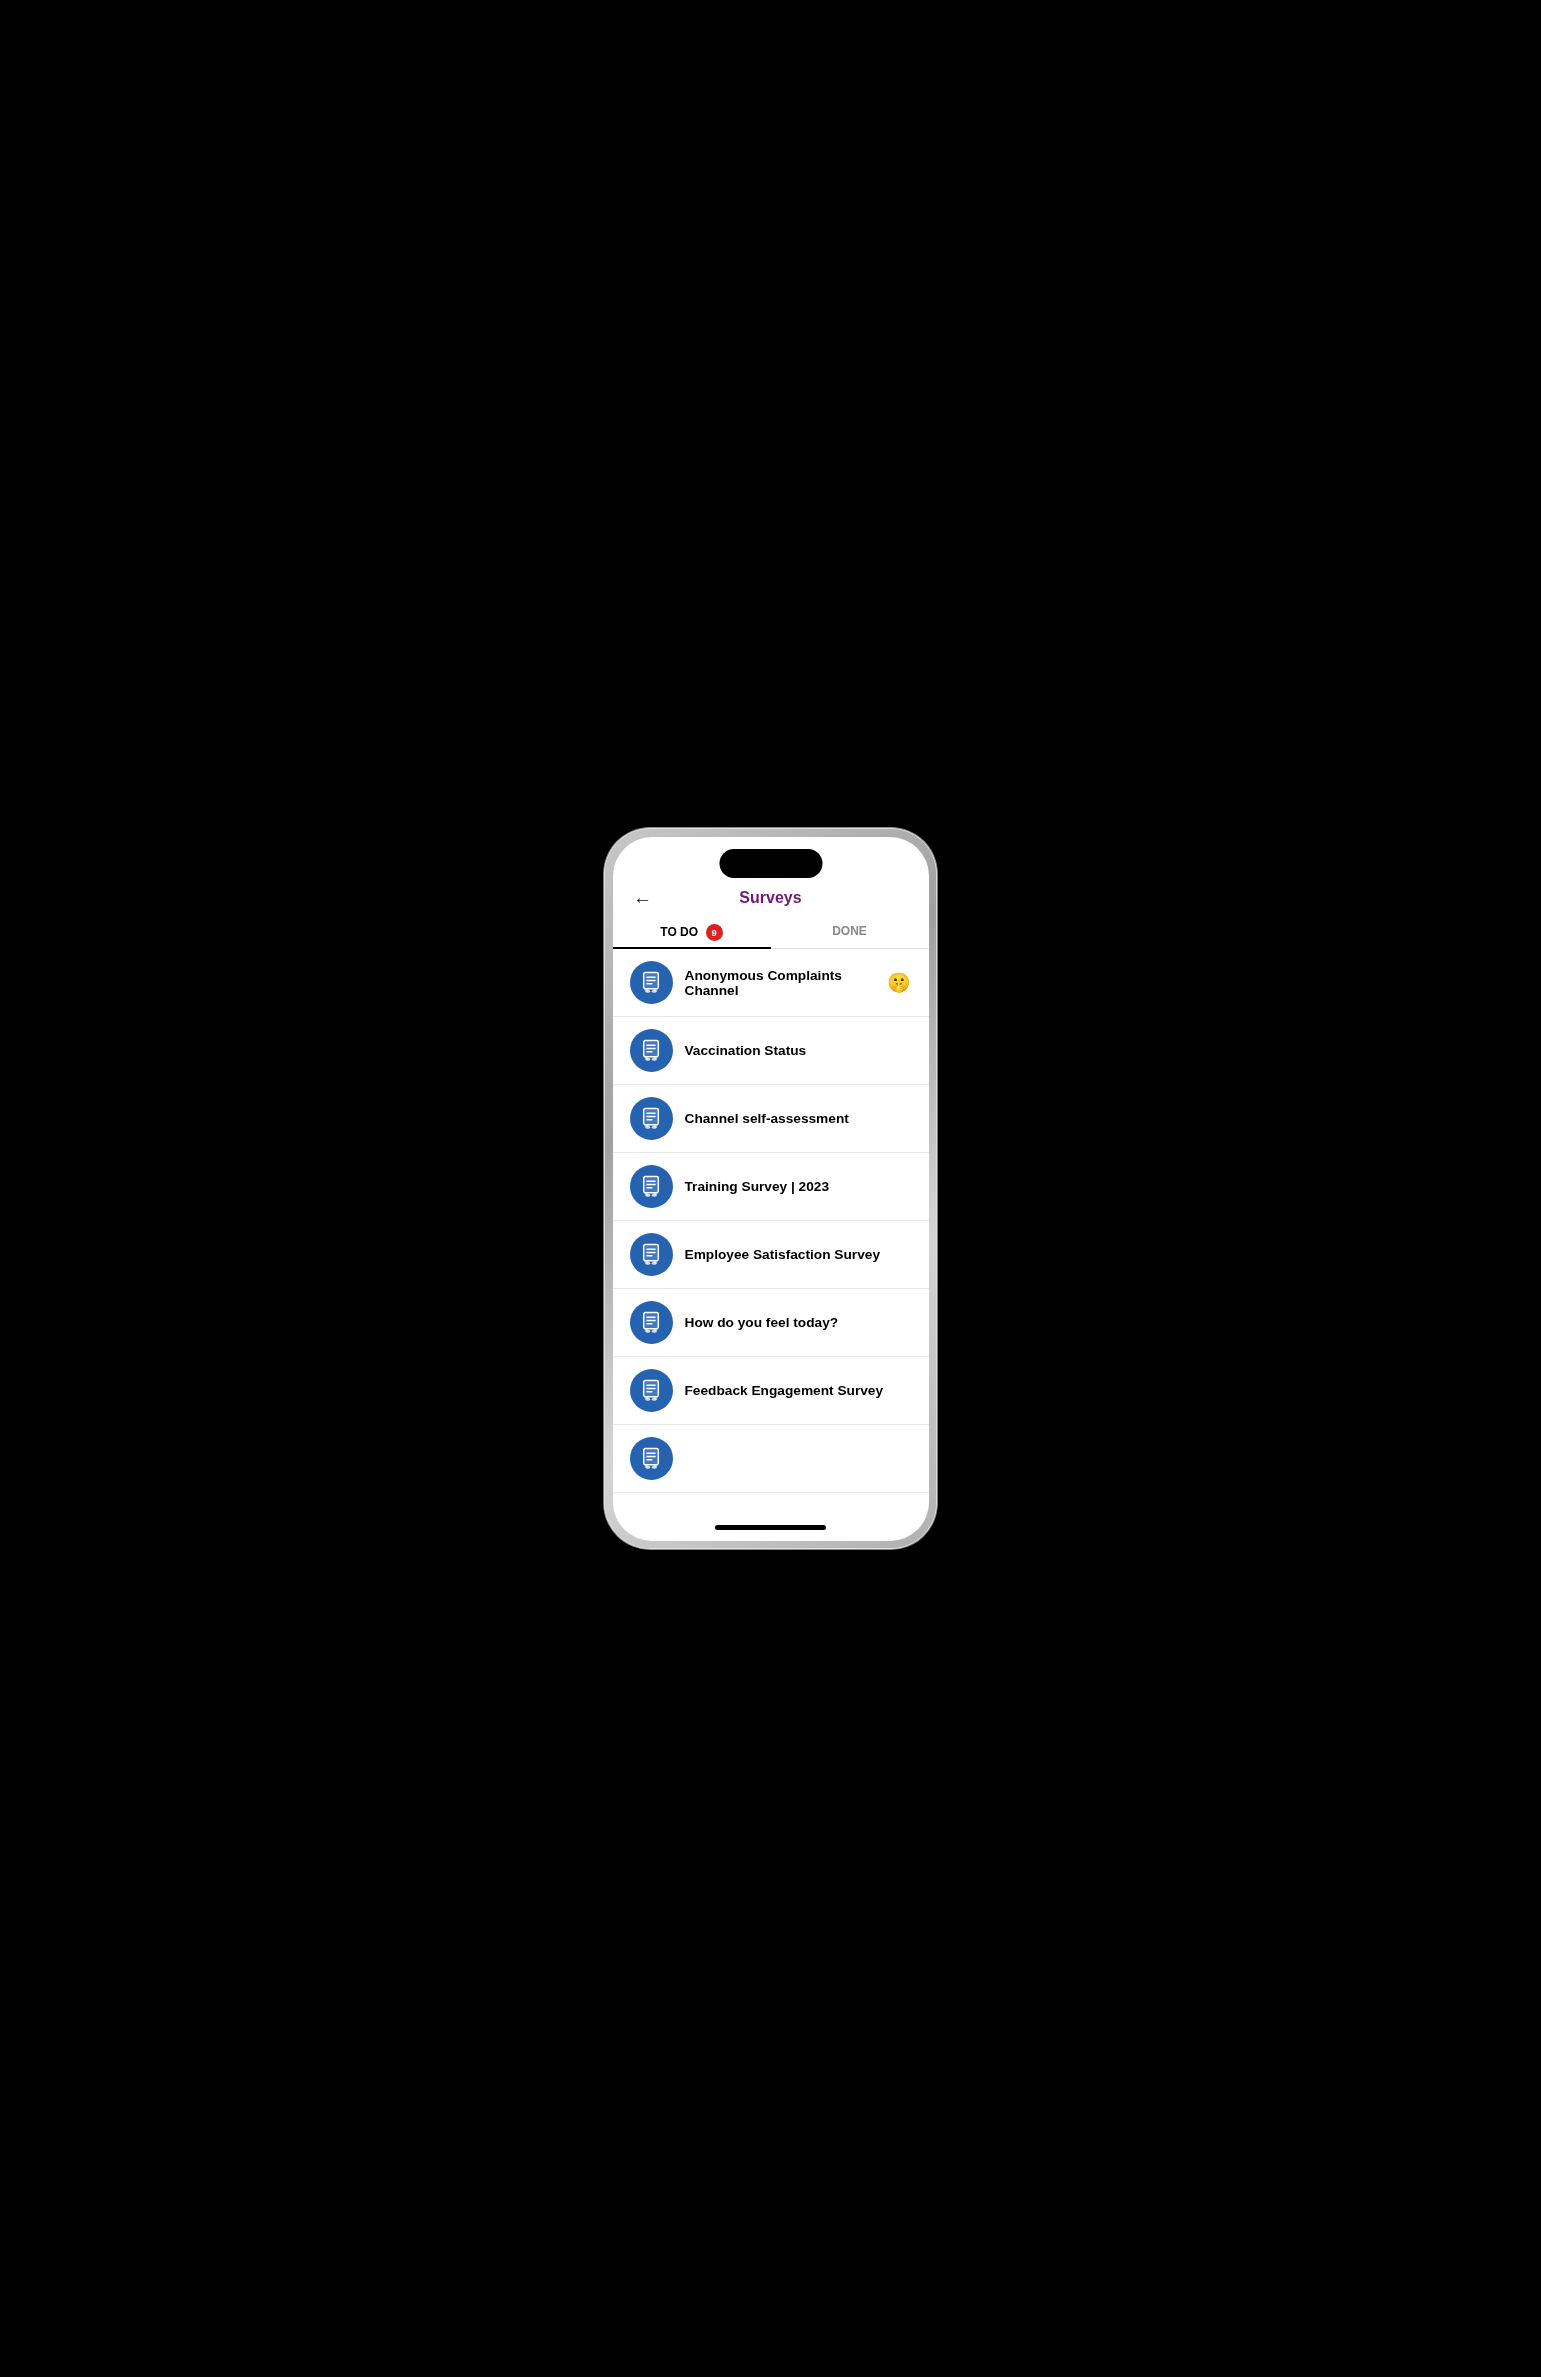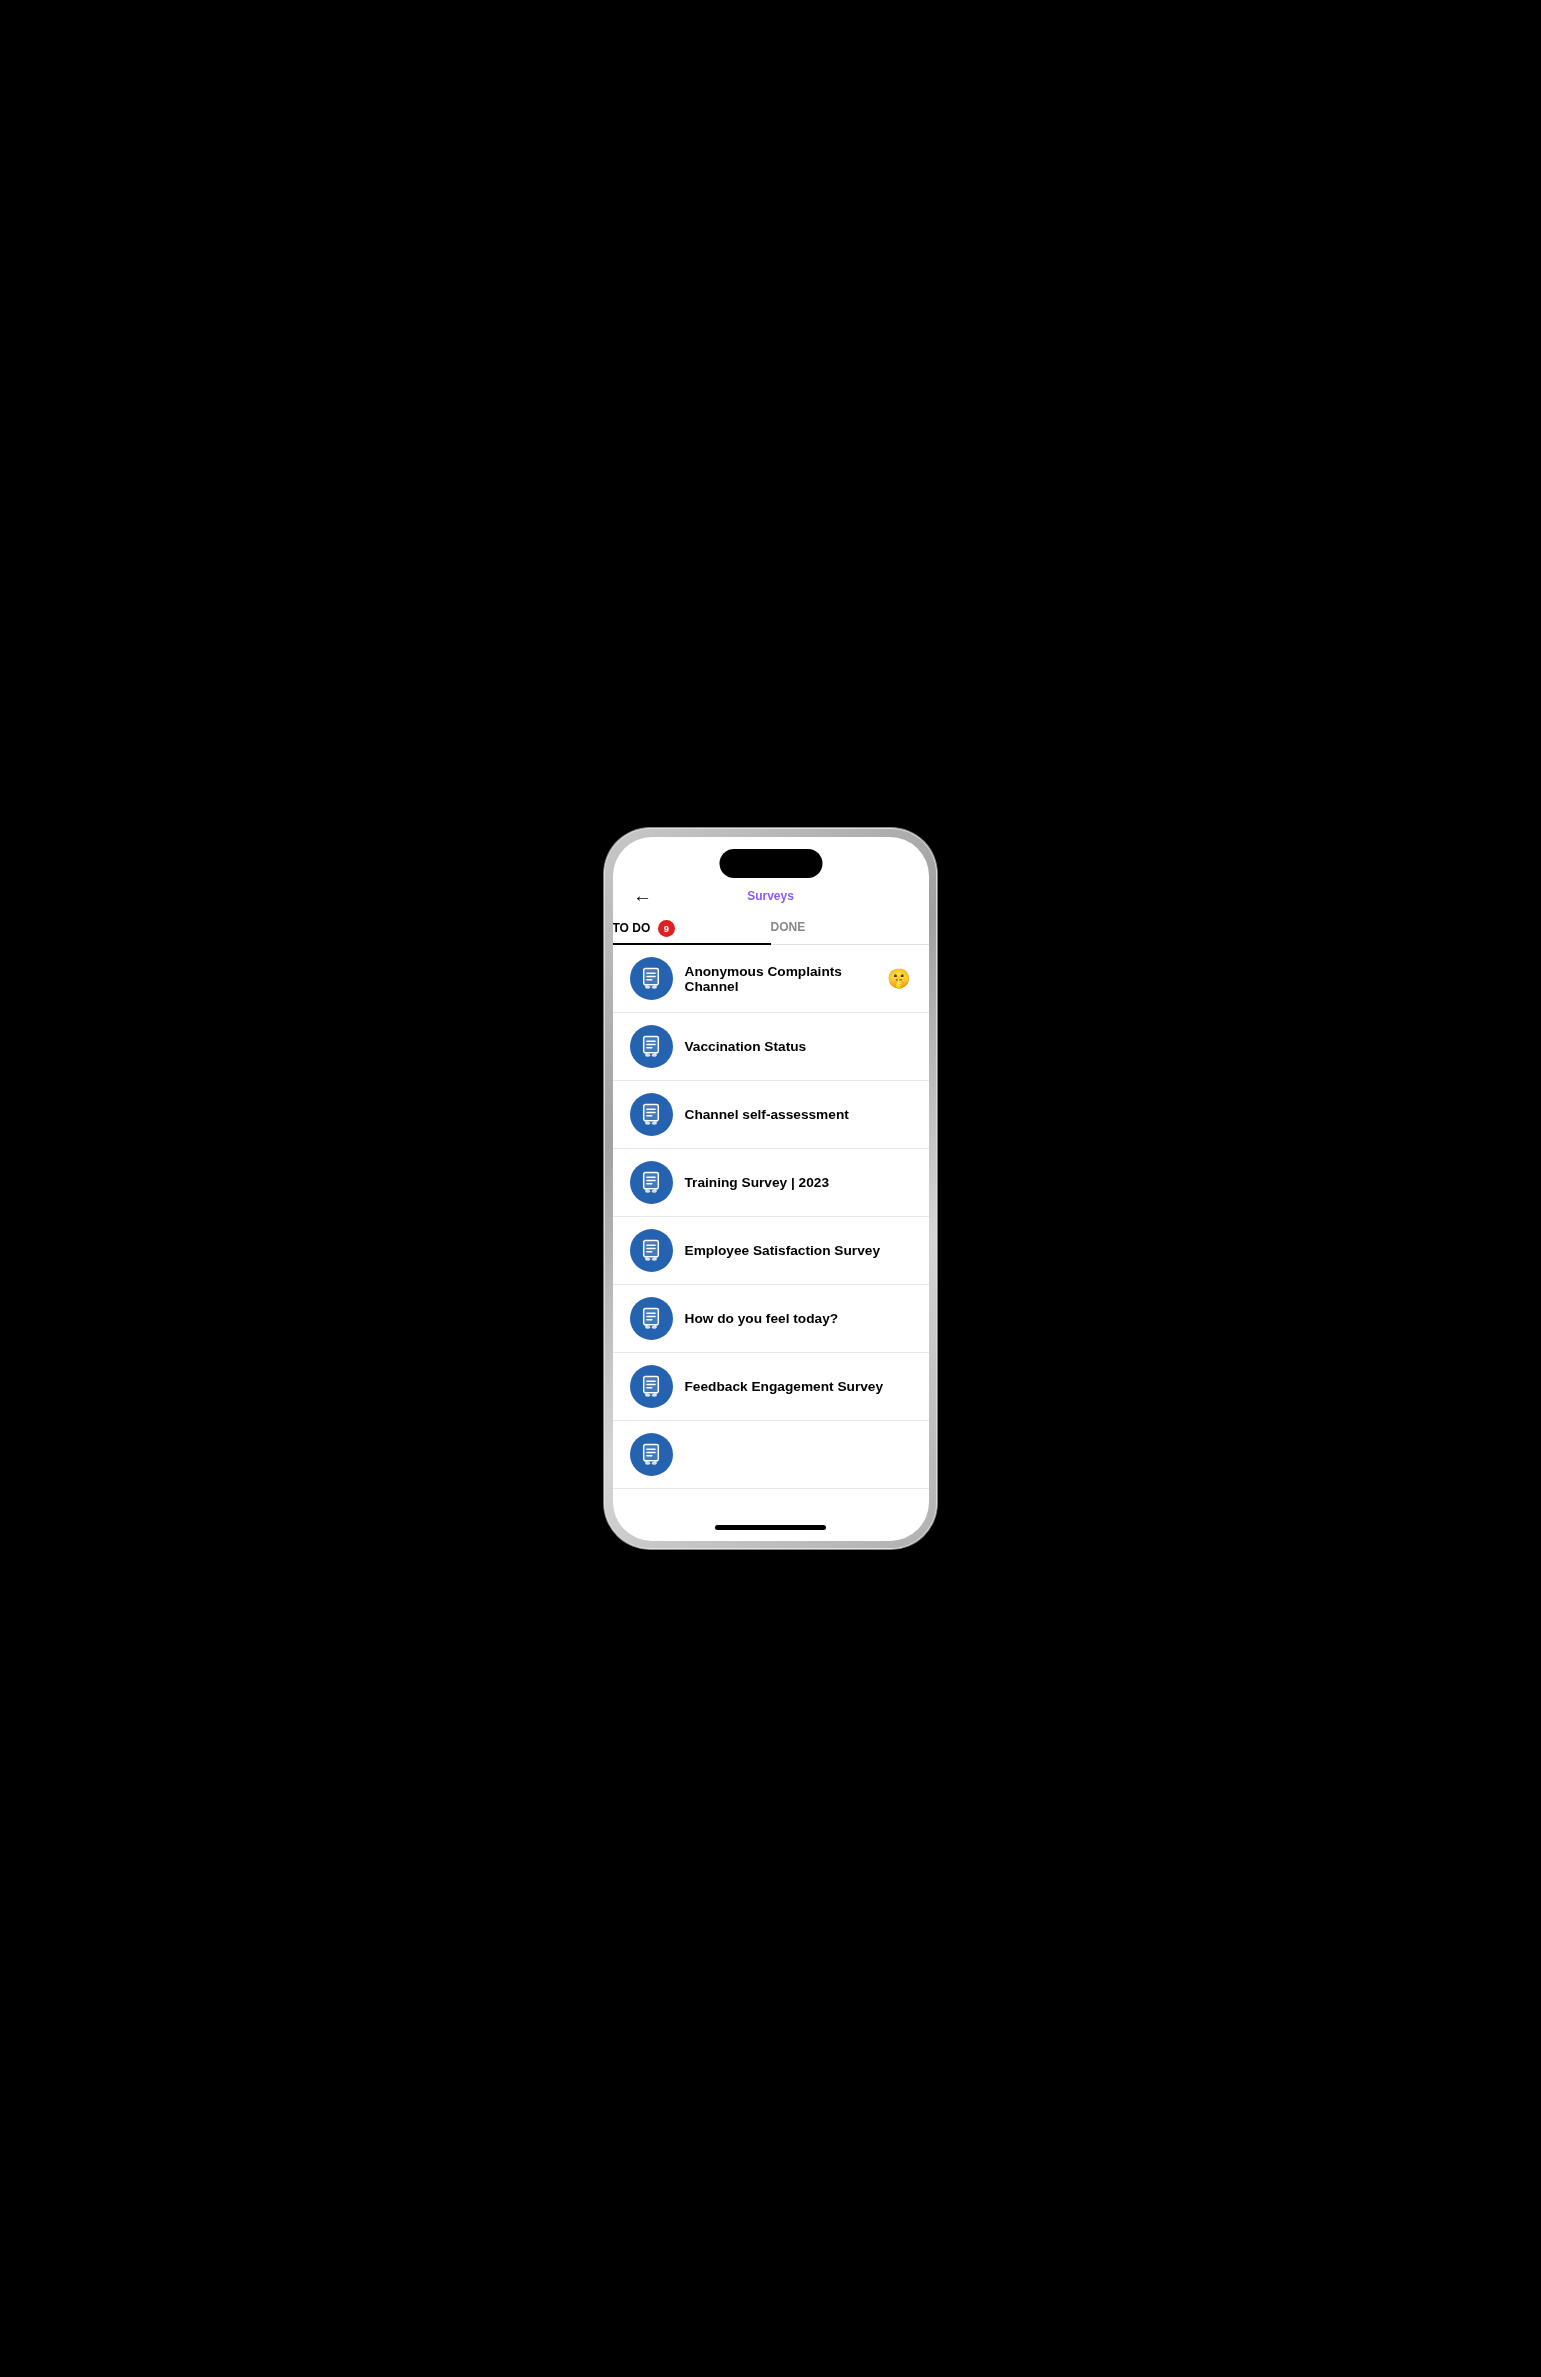--- a/index.html
+++ b/index.html
@@ -68,33 +68,34 @@
       left: 17px;
       background: none;
       border: none;
       font-size: 19px;
       cursor: pointer;
       color: #000;
       padding: 3.4px;
     }
 
     .header-title {
-      font-size: 12px;
+      font-size: 16px;
       font-weight: 700;
-      color: #8b5cf6;
+      color: #701a75;
     }
 
     .tabs {
       display: flex;
       border-bottom: 0.9px solid #e0e0e0;
       flex-shrink: 0;
     }
 
     .tab {
       flex: 1;
+      text-align: center;
       padding: 8.5px 0 6.8px;
       font-size: 12px;
       font-weight: 600;
       color: #888;
       cursor: pointer;
       position: relative;
     }
 
     .tab.active {
       color: #000;

